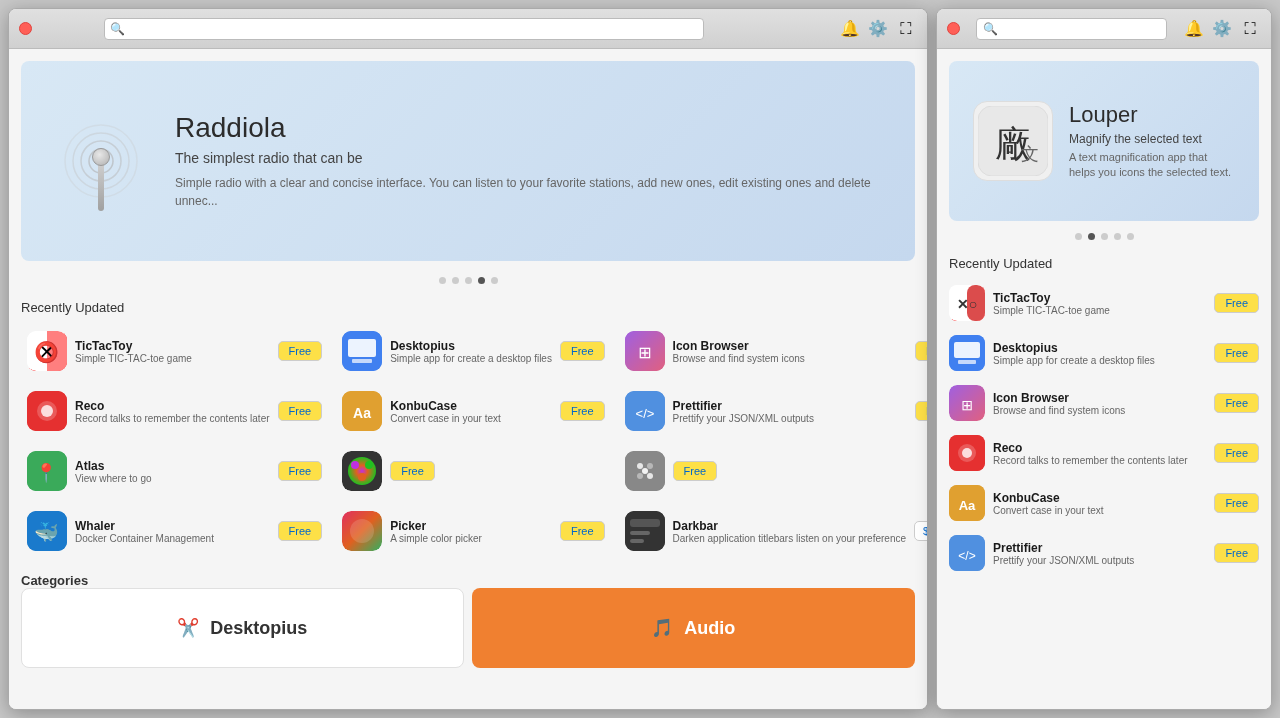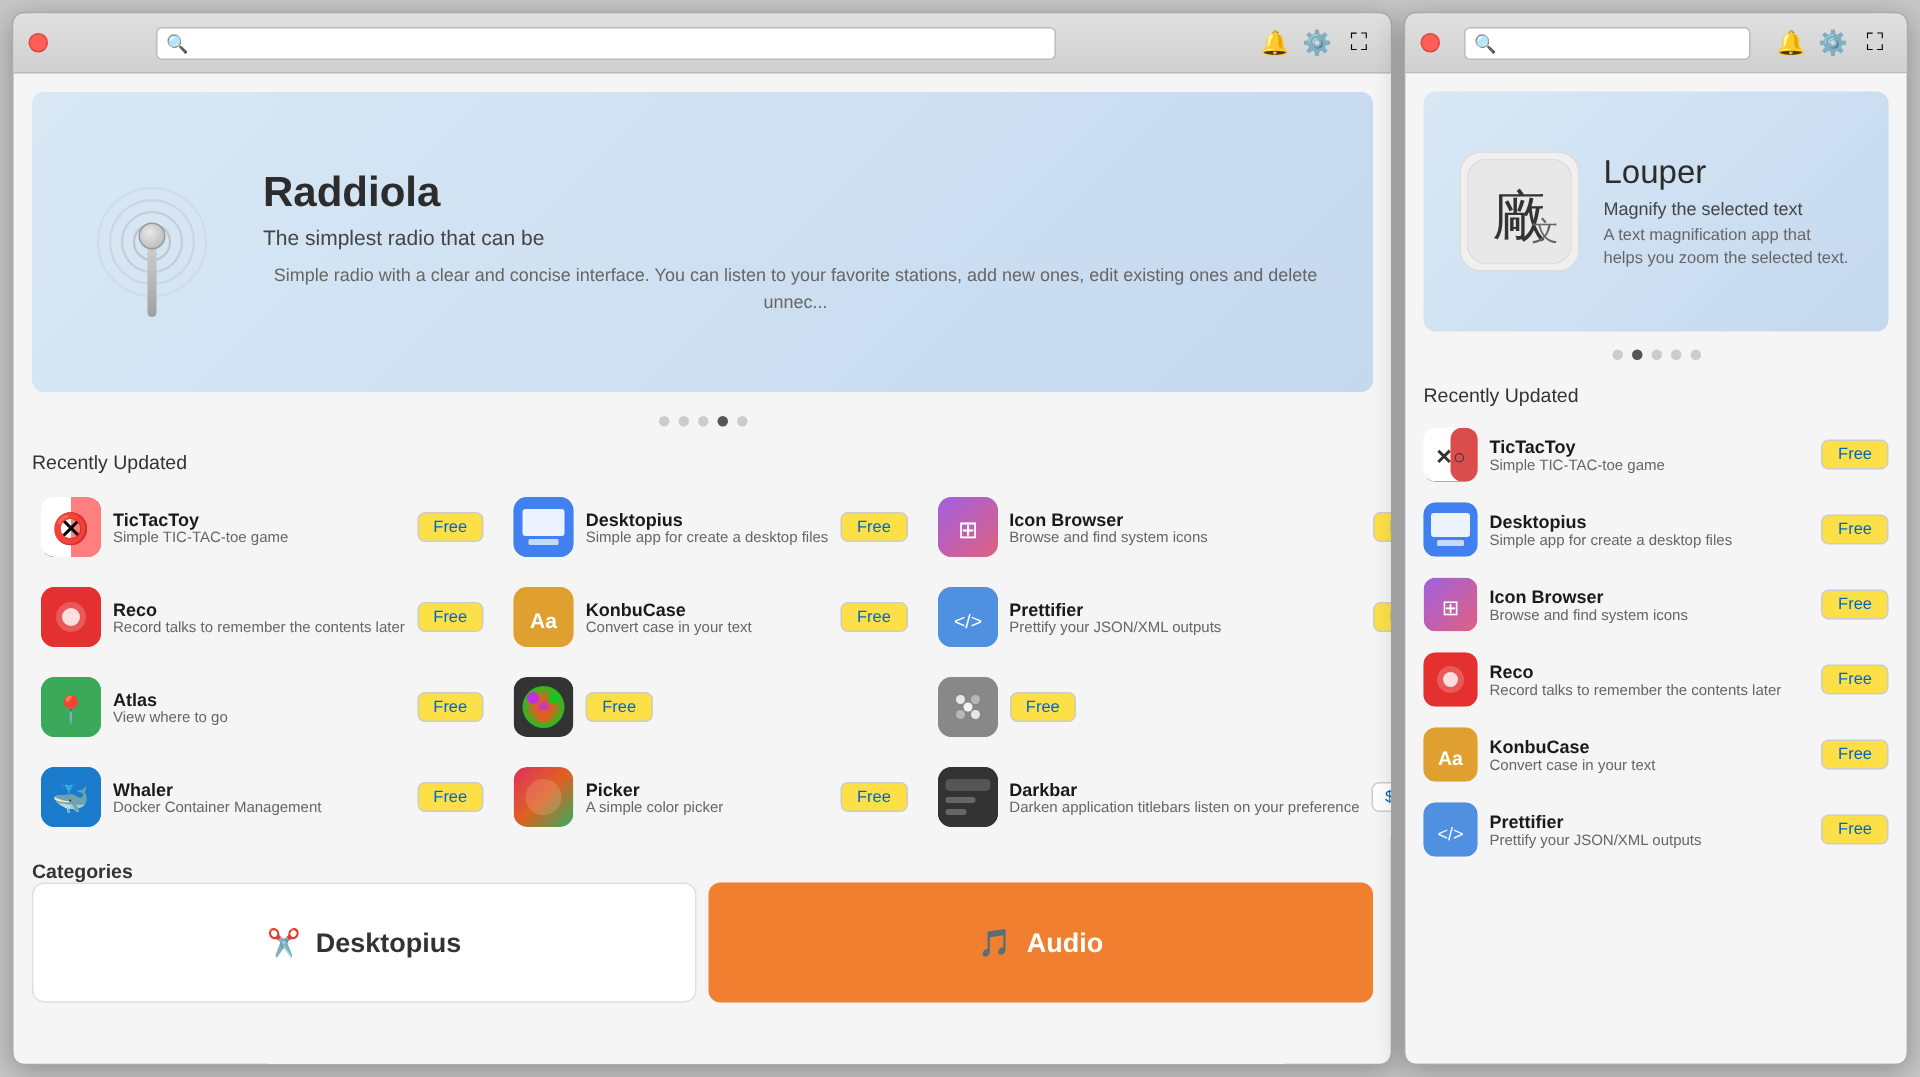--- a/index.html
+++ b/index.html
@@ -133,36 +133,35 @@
       left: 50%;
       transform: translateX(-50%);
       width: 18px; height: 18px;
       border-radius: 50%;
       background: radial-gradient(circle at 40% 35%, #e8e8e8, #b0b0b0);
       border: 1px solid #999;
     }
 
     .hero-text h1 {
       font-size: 28px;
-      font-weight: 700;
+      font-weight: 400;
       color: #2c2c2c;
       margin-bottom: 6px;
     }
 
     .hero-text .subtitle {
       font-size: 14px;
       color: #444;
       margin-bottom: 8px;
     }
 
     .hero-text .description {
       font-size: 12px;
       color: #666;
       line-height: 1.5;
-      text-align: center;
     }
 
     
     .dots {
       display: flex;
       justify-content: center;
       gap: 6px;
       margin-bottom: 16px;
     }
 
@@ -637,21 +636,21 @@
       <div class="louper-icon">
         <svg width="70" height="70" viewBox="0 0 70 70">
           <rect width="70" height="70" rx="14" fill="#e8e8e8" stroke="#ddd"></rect>
           <text x="35" y="50" font-size="36" text-anchor="middle" fill="#333">廠</text>
           <text x="52" y="54" font-size="18" text-anchor="middle" fill="#666">文</text>
         </svg>
       </div>
       <div class="hero-text-sm">
         <h1>Louper</h1>
         <p class="subtitle">Magnify the selected text</p>
-        <p class="description">A text magnification app that helps you zoom the selected text.</p>
+        <p class="description">A text magnification app that helps you icons the selected text.</p>
       </div>
     </div>
 
     <div class="dots">
       <div class="dot"></div>
       <div class="dot active"></div>
       <div class="dot"></div>
       <div class="dot"></div>
       <div class="dot"></div>
     </div>

